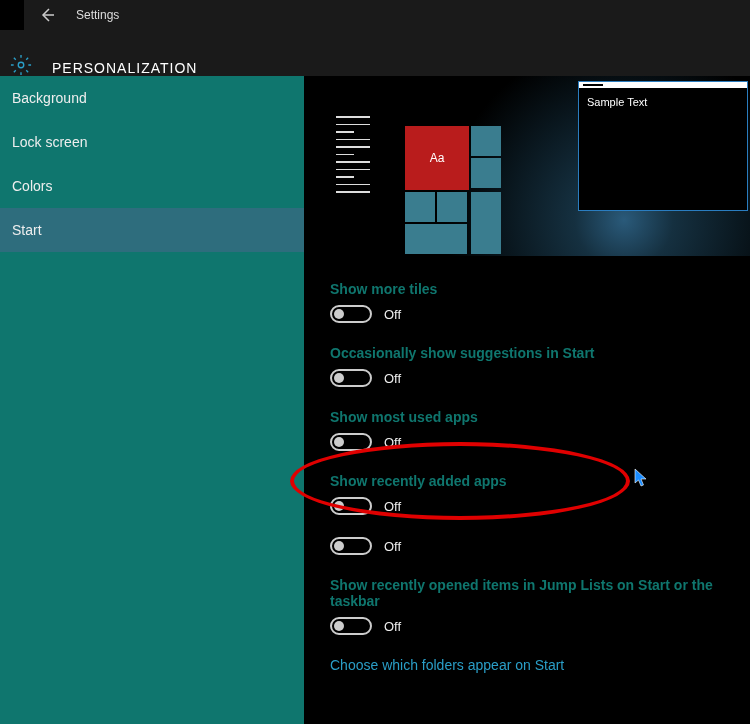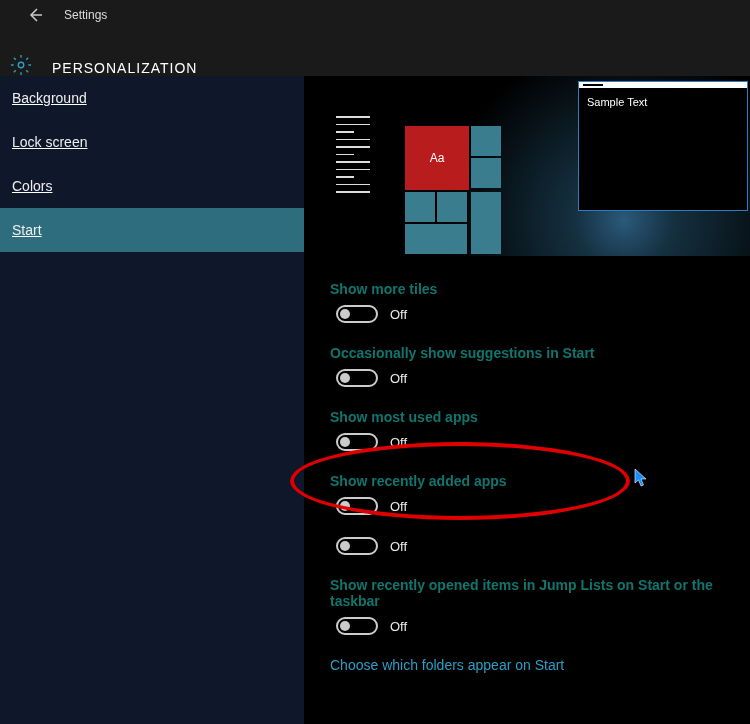--- a/index.html
+++ b/index.html
@@ -1,27 +1,27 @@
 <!DOCTYPE html>
 <html><head>
 <meta charset="utf-8">
 <style>
   * { box-sizing: border-box; margin: 0; padding: 0; font-family: "Segoe UI", sans-serif; }
   body { background: #000; color: #fff; width: 750px; height: 724px; overflow: hidden; position: relative; }
 
-  .titlebar { height: 30px; display: flex; align-items: center; padding-left: 20px; background: #1a1a1a; }
+  .titlebar { height: 30px; display: flex; align-items: center; padding-left: 8px; background: #1a1a1a; margin-left: 24px; }
   .back-btn { width: 30px; height: 30px; display: flex; align-items: center; justify-content: center; cursor: pointer; }
   .app-title { font-size: 12px; color: #ddd; margin-left: 14px; }
 
   .header { height: 46px; display: flex; align-items: flex-end; padding-left: 10px; background: #1a1a1a; }
   .gear { width: 22px; height: 22px; margin-right: 20px; }
   .hdr-text { font-size: 14px; letter-spacing: 1px; font-weight: 400; }
 
   .main { display: flex; height: calc(100% - 76px); }
-  .sidebar { width: 304px; background: #0f172a; text-decoration: underline; }
+  .sidebar { width: 304px; background: #0f766e; }
   .side-item { padding: 14px 12px; font-size: 14px; color: #eee; cursor: pointer; }
   .side-item.active { background: #2e6d7d; }
 
   .content { flex: 1; background: #000; padding: 0 0 0 26px; position: relative; overflow: hidden; }
 
   .preview { position: relative; height: 180px; width: 420px; margin-bottom: 25px; }
   .preview-bg { position: absolute; inset: 0; background:
     radial-gradient(circle at 70% 80%, #2a5a7a 0%, #153040 15%, #0a1820 35%, #000 55%),
     radial-gradient(circle at 30% 30%, #1a4560 0%, transparent 25%);
   }
@@ -32,21 +32,21 @@
   .tile-area { position: absolute; left: 75px; top: 50px; width: 112px; }
   .tile-big { width: 64px; height: 64px; background: #b91c1c; display: flex; align-items: center; justify-content: center; font-size: 12px; color: #fff; }
   .tile-sm { position: absolute; width: 30px; height: 30px; background: #3a7d8f; }
   .sample-win { position: absolute; right: 2px; top: 5px; width: 170px; height: 130px; border: 1px solid #2a7dc0; background: #000; }
   .sample-tbar { height: 6px; background: #fff; }
   .sample-tbar::before { content:""; display:block; width: 20px; height: 2px; background:#000; position: relative; top:2px; left:4px; }
   .sample-txt { font-size: 11px; color: #fff; padding: 8px; }
 
   .setting { margin-bottom: 22px; }
   .set-label { font-size: 14px; color: #0f766e; margin-bottom: 8px; font-weight: bold; }
-  .toggle-row { display: flex; align-items: center; gap: 12px; margin-left: 6px; }
+  .toggle-row { display: flex; align-items: center; gap: 12px; }
   .toggle { width: 42px; height: 18px; border: 2px solid #ccc; border-radius: 10px; position: relative; cursor: pointer; background: transparent; }
   .toggle-knob { position: absolute; left: 2px; top: 2px; width: 10px; height: 10px; border-radius: 50%; background: #ccc; }
   .toggle-state { font-size: 13px; color: #eee; }
 
   .link { color: #2a9ec7; font-size: 14px; cursor: pointer; margin-top: 6px; }
 
   .highlight { position: absolute; border: 4px solid #e00000; border-radius: 50%; width: 340px; height: 78px; left: 290px; top: 442px; pointer-events: none; }
 
   .cursor { position: absolute; left: 634px; top: 468px; pointer-events:none; }
 </style>

